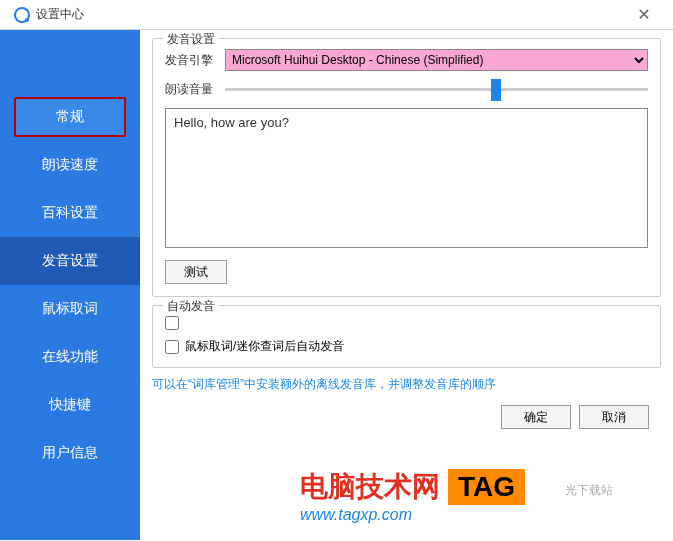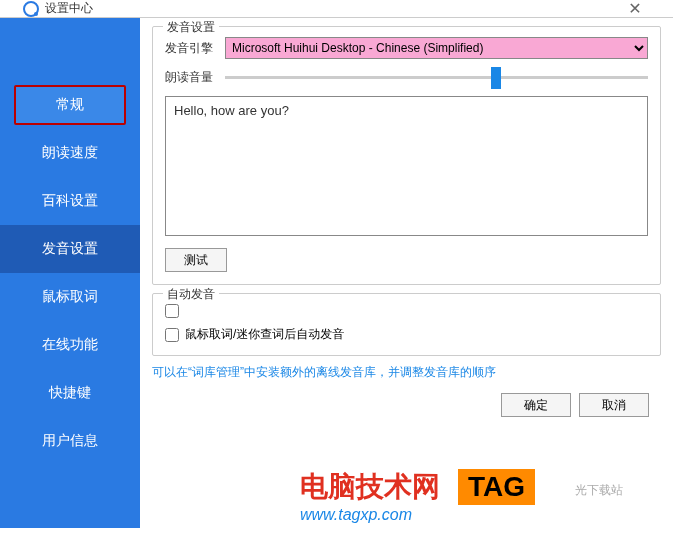--- a/index.html
+++ b/index.html
@@ -1,18 +1,18 @@
 <!DOCTYPE html>
 <html><head>
 <meta charset="utf-8">
 <style>
 * { box-sizing: border-box; margin: 0; padding: 0; font-family: "Microsoft YaHei", sans-serif; }
 body { width: 673px; height: 541px; background: #fff; position: relative; overflow: hidden; }
 
-.titlebar { height: 18px; border-bottom: 1px solid #ccc; display: flex; align-items: center; padding: 0 23px; font-size: 12px; color: #333; }
+.titlebar { height: 30px; border-bottom: 1px solid #ccc; display: flex; align-items: center; padding: 0 14px; font-size: 12px; color: #333; }
 .titlebar .icon { width: 16px; height: 16px; border: 2px solid #2a7ae2; border-radius: 50%; margin-right: 6px; position: relative; }
 .titlebar .icon:after { content: ""; position: absolute; width: 4px; height: 4px; background: #2a7ae2; border-radius: 50%; right: -1px; bottom: -1px; }
 .titlebar .spacer { flex: 1; }
 .titlebar .close { width: 30px; text-align: center; font-size: 16px; color: #666; cursor: pointer; }
 
 .main { display: flex; height: 510px; }
 
 .sidebar { width: 140px; background: #2a7ae2; display: flex; flex-direction: column; justify-content: center; }
 .sidebar .item { height: 48px; display: flex; align-items: center; justify-content: center; color: #fff; font-size: 14px; cursor: pointer; }
 .sidebar .item.highlighted { border: 2px solid #b00; margin: 4px 14px; height: 40px; background: #3a88e8; border-radius: 2px; }
@@ -36,21 +36,21 @@
 
 .checkbox-row { display: flex; align-items: center; gap: 6px; font-size: 12px; margin-bottom: 8px; }
 .checkbox-row input[type=checkbox] { width: 14px; height: 14px; }
 
 .hint { font-size: 12px; color: #1a87e6; }
 
 .bottom-bar { display: flex; justify-content: flex-end; gap: 8px; padding: 4px 12px; }
 .bottom-bar .btn { padding: 0 22px; }
 
 .watermark { position: absolute; left: 300px; top: 468px; pointer-events: none; z-index: 10; }
-.watermark .wm-top { color: #e03020; font-size: 28px; font-weight: bold; display: flex; align-items: center; gap: 18px; }
+.watermark .wm-top { color: #e03020; font-size: 28px; font-weight: bold; display: flex; align-items: center; gap: 8px; }
 .watermark .wm-tag { background: #ff8a00; color: #000000; padding: 2px 10px; font-weight: bold; }
 .watermark .wm-sub { color: #1a87e6; font-size: 16px; font-style: italic; }
 .watermark .wm-side { position: absolute; right: -88px; top: 14px; color: #aaa; font-size: 12px; }
 </style>
 </head>
 <body>
 
 <div class="titlebar">
   <span class="icon"></span>
   <span>设置中心</span>

